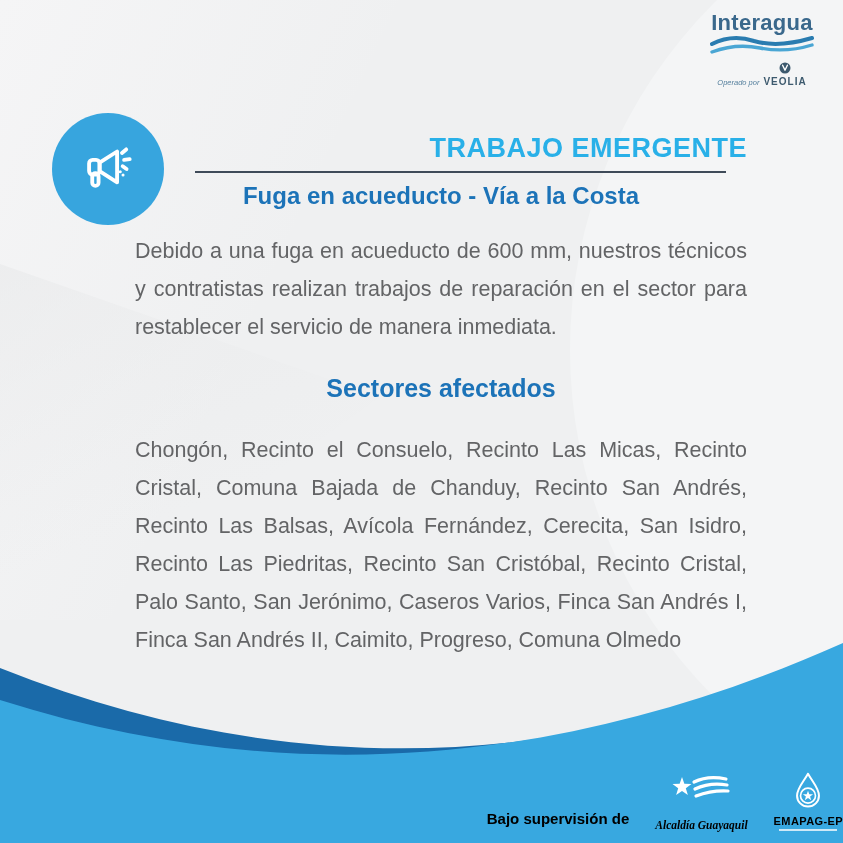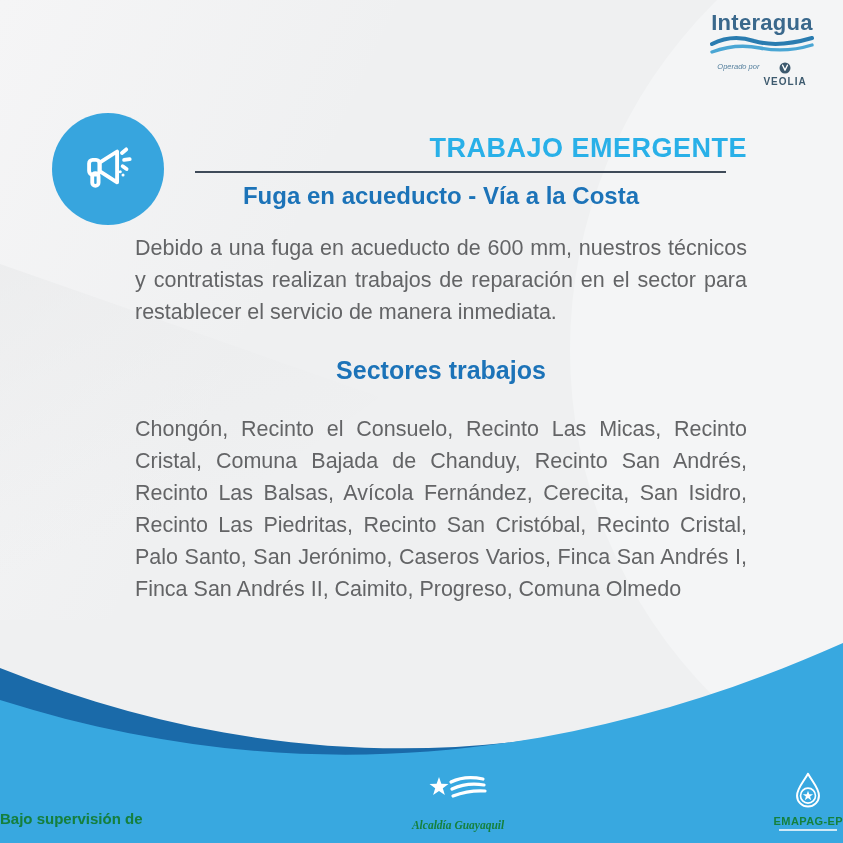--- a/index.html
+++ b/index.html
@@ -28,21 +28,21 @@
   
   .brand {
     position:absolute; top:10px; right:16px; width:130px;
     text-align:center; z-index:4;
   }
   .brand-name {
     font-size:22px; font-weight:bold; color:#3a688c; letter-spacing:.3px;
   }
   .brand-waves { margin-top:-2px; }
   .operated-row {
-    margin-top:2px; display:flex; align-items:flex-start; justify-content:center; gap:4px;
+    margin-top:2px; display:flex; align-items:flex-end; justify-content:center; gap:4px;
   }
   .operated-label { font-size:7.5px; font-style:italic; color:#56809e; }
   .veolia-row { display:flex; align-items:center; gap:2px;flex-direction:column; }
   .veolia-name { font-size:10px; font-weight:bold; letter-spacing:1px; color:#3d5a6e; }
 
   
   .badge {
     position:absolute; left:52px; top:113px; width:112px; height:112px;
     border-radius:50%; background:#37a5de;
     display:flex; align-items:center; justify-content:center; z-index:4;
@@ -58,38 +58,38 @@
     letter-spacing:.5px; margin:0;
   }
   .divider {
     width:531px; height:2px; background:#3f4b59; margin:7px 0 0 60px;
   }
   .subtitle {
     text-align:center; color:#1c73b8; font-size:24px; font-weight:bold;
     margin:9px 0 0 0;
   }
   .para {
-    font-size:21.5px; line-height:32px; text-align:justify; margin:0;
+    font-size:21.5px; line-height:38px; text-align:justify; margin:0;
   }
   .intro { margin-top:22px; }
   .sectors-heading {
     text-align:center; color:#1c73b8; font-size:25px; font-weight:bold;
     margin:28px 0 0 0;
   }
   .sectors { margin-top:28px; }
   .closing { margin-top:16px; }
 
   
   .wave { position:absolute; left:0; bottom:0; z-index:2; display:block; }
 
   
   .footer {
     position:absolute; left:0; bottom:6px; width:100%;
-    display:flex; justify-content:space-between; align-items:flex-end; gap:18px;
-    z-index:5; color:#15803d;
+    display:flex; justify-content:flex-end; align-items:flex-end; gap:26px;
+    z-index:5; color:#000000;
   }
   .supervision {
     font-size:15px; font-weight:bold; margin-bottom:10px;
     text-shadow:0 0 1px rgba(0,0,0,.08);
   }
   .logo-block { display:flex; flex-direction:column; align-items:center; }
   .alcaldia-name {
     font-family:"Liberation Serif", serif; font-style:italic; font-weight:bold;
     font-size:11.5px; margin-top:14px; margin-bottom:6px;
   }
@@ -145,21 +145,21 @@
       <circle cx="67.5" cy="54" r="2.2" fill="#ffffff"></circle>
       <circle cx="71.5" cy="58.5" r="2.2" fill="#ffffff"></circle>
     </svg>
   </div>
 
   <div class="content">
     <h1 class="title">TRABAJO EMERGENTE</h1>
     <div class="divider"></div>
     <h2 class="subtitle">Fuga en acueducto - Vía a la Costa</h2>
     <p class="para intro">Debido a una fuga en acueducto de 600 mm, nuestros técnicos y contratistas realizan trabajos de reparación en el sector para restablecer el servicio de manera inmediata.</p>
-    <h3 class="sectors-heading">Sectores trabajos</h3>
+    <h3 class="sectors-heading">Sectores afectados</h3>
     <p class="para sectors">Chongón, Recinto el Consuelo, Recinto Las Micas, Recinto Cristal, Comuna Bajada de Chanduy, Recinto San Andrés, Recinto Las Balsas, Avícola Fernández, Cerecita, San Isidro, Recinto Las Piedritas, Recinto San Cristóbal, Recinto Cristal, Palo Santo, San Jerónimo, Caseros Varios, Finca San Andrés I, Finca San Andrés II, Caimito, Progreso, Comuna Olmedo</p>
   </div>
 
   <div class="footer">
     <div class="supervision">Bajo supervisión de</div>
 
     <div class="logo-block">
       <svg width="62" height="32" viewBox="0 0 62 30">
         <polygon fill="#ffffff" points="12,3 14.35,9.76 21.51,9.91 15.8,14.24 17.88,21.09 12,17 6.12,21.09 8.2,14.24 2.49,9.91 9.65,9.76"></polygon>
         <path d="M24,8 Q38,1 56,5" fill="none" stroke="#ffffff" stroke-width="3.2" stroke-linecap="round"></path>

